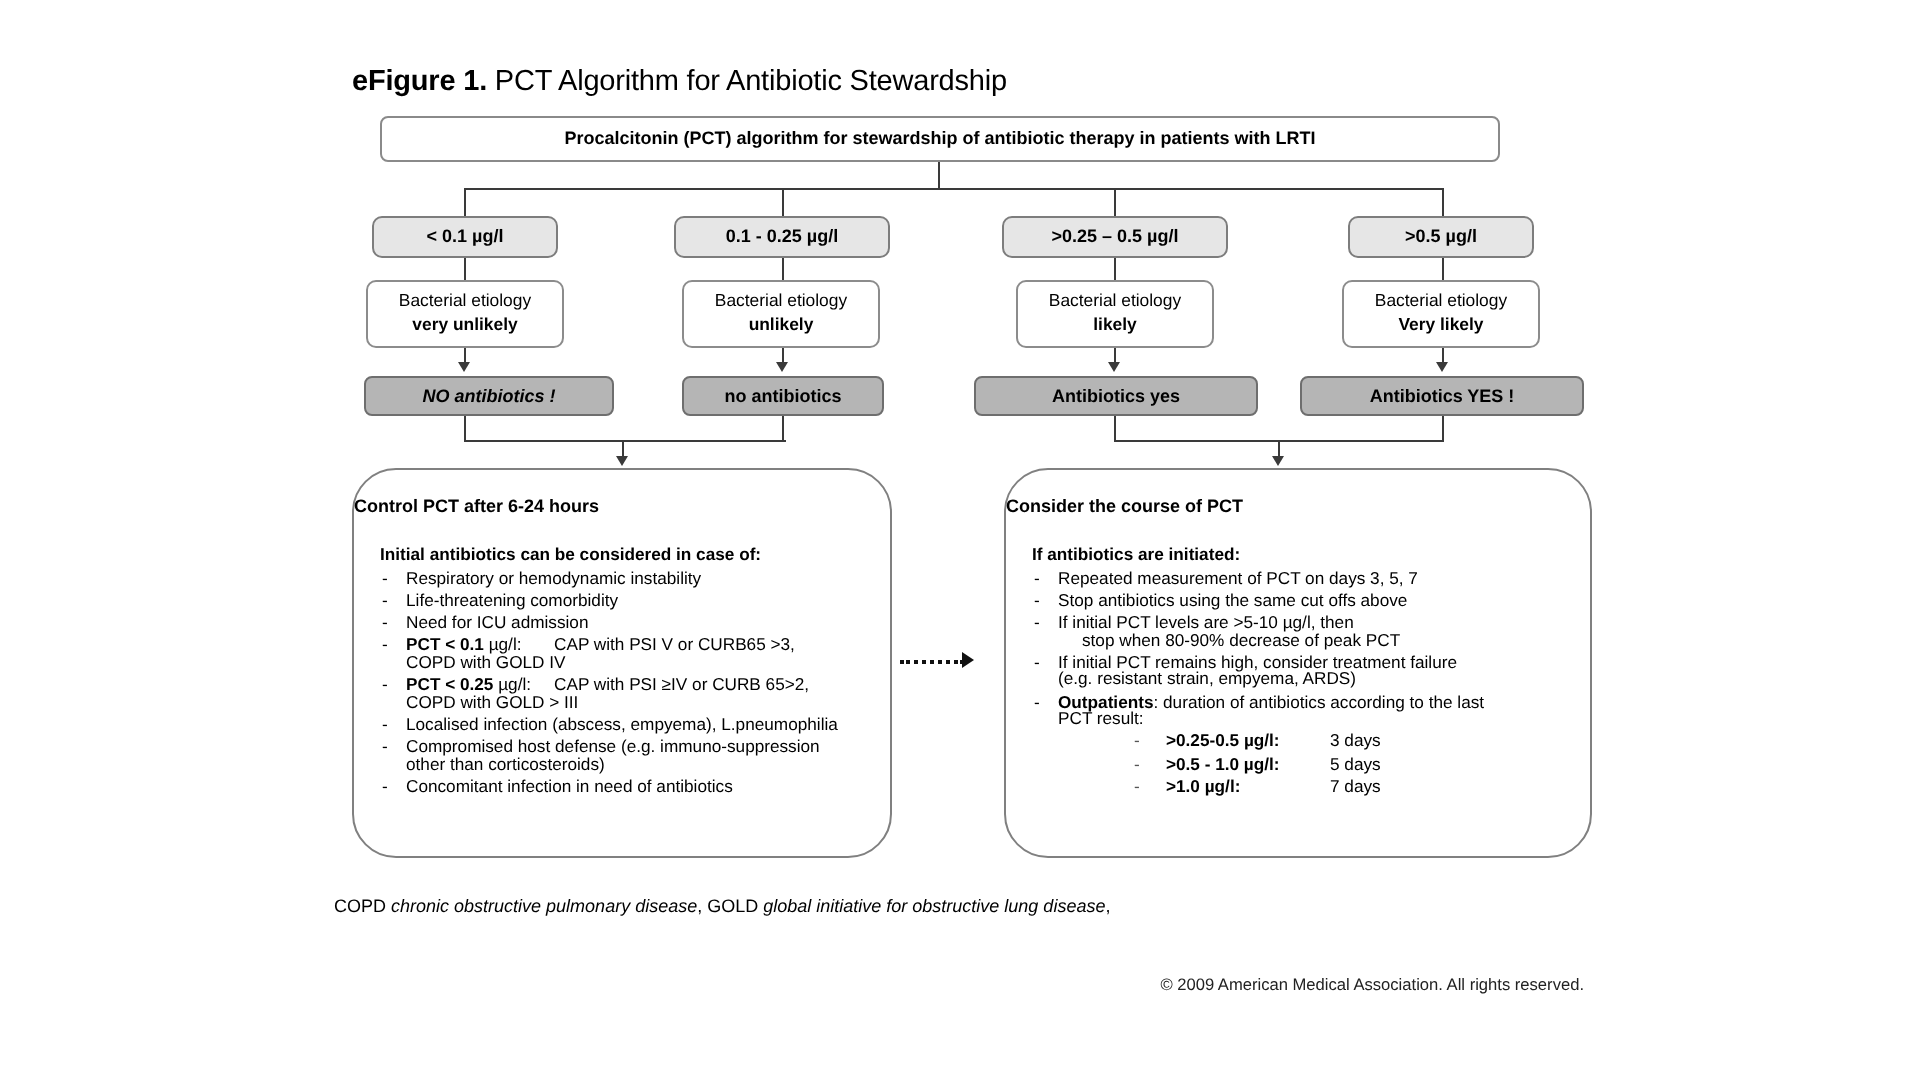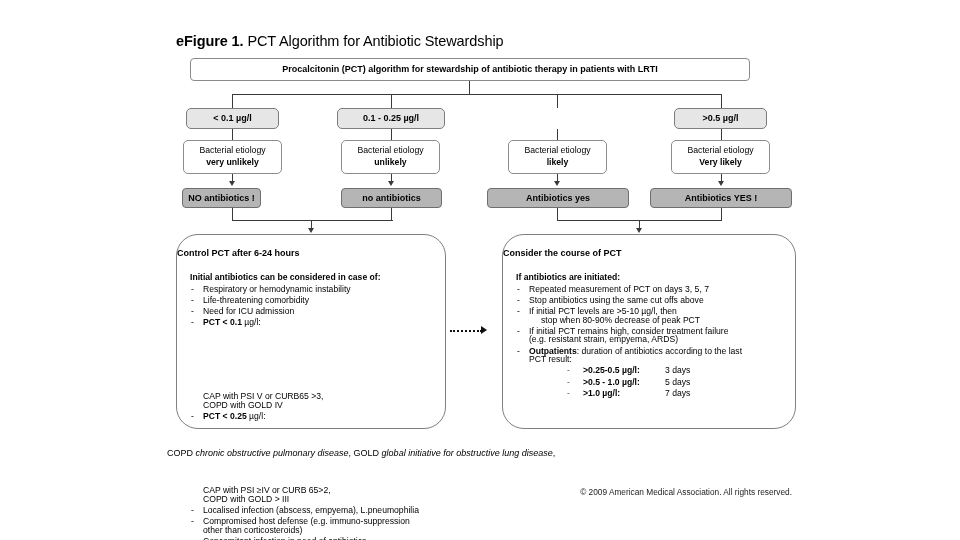--- a/index.html
+++ b/index.html
@@ -84,21 +84,21 @@
     font-size: 8.6px;
     line-height: 1.0;
   }
   .ph { font-weight: bold; margin-bottom: 3px; display: block; }
   .li { position: relative; padding-left: 13px; margin-bottom: 2.6px; }
   .li .dash { position: absolute; left: 1px; top: 0; }
   .li .cont { display: block; padding-left: 0px; }
   .b { font-weight: bold; }
 
   
-  .row2 { display: flex; flex-direction: column; }
+  .row2 { display: flex; }
   .row2 .c1 { width: 74px; flex: 0 0 74px; }
   .row2 .c2 { flex: 1 1 auto; }
   .indent-cont { padding-left: 74px; }
 
   
   .sub-list { padding-left: 38px; margin-top: 2px; }
   .sub-row { position: relative; padding-left: 16px; margin-bottom: 3.2px; display: flex; }
   .sub-row .dash { position: absolute; left: 0px; top: 0; color: #555; }
   .sub-row .k { width: 82px; flex: 0 0 82px; font-weight: bold; }
   .sub-row .v { flex: 1 1 auto; }
@@ -166,38 +166,41 @@
   <div class="box thr-box" style="left:186px; top:108px; width:93px; height:21px;">
     <span>&lt; 0.1 µg/l</span>
   </div>
   <div class="ln v" style="left:232px; top:129px; height:11px;"></div>
   <div class="box etio-box" style="left:183px; top:140px; width:99px; height:34px;">
     <span class="l1">Bacterial etiology</span>
     <span class="l2">very unlikely</span>
   </div>
   <div class="ln v" style="left:232px; top:174px; height:8px;"></div>
   <div class="arrow-dn" style="left:229px; top:181px;"></div>
-  <div class="box ab-box" style="left:182px; top:188px; width:79px; height:20px;">
+  <div class="box ab-box" style="left:182px; top:188px; width:125px; height:20px;font-style:italic;">
     <span>NO antibiotics !</span>
   </div>
 
   <div class="box thr-box" style="left:337px; top:108px; width:108px; height:21px;">
     <span>0.1 - 0.25 µg/l</span>
   </div>
   <div class="ln v" style="left:391px; top:129px; height:11px;"></div>
   <div class="box etio-box" style="left:341px; top:140px; width:99px; height:34px;">
     <span class="l1">Bacterial etiology</span>
     <span class="l2">unlikely</span>
   </div>
   <div class="ln v" style="left:391px; top:174px; height:8px;"></div>
   <div class="arrow-dn" style="left:388px; top:181px;"></div>
   <div class="box ab-box" style="left:341px; top:188px; width:101px; height:20px;">
     <span>no  antibiotics</span>
   </div>
 
+  <div class="box thr-box" style="left:501px; top:108px; width:113px; height:21px;">
+    <span>&gt;0.25 – 0.5 µg/l</span>
+  </div>
   <div class="ln v" style="left:557px; top:129px; height:11px;"></div>
   <div class="box etio-box" style="left:508px; top:140px; width:99px; height:34px;">
     <span class="l1">Bacterial etiology</span>
     <span class="l2">likely</span>
   </div>
   <div class="ln v" style="left:557px; top:174px; height:8px;"></div>
   <div class="arrow-dn" style="left:554px; top:181px;"></div>
   <div class="box ab-box" style="left:487px; top:188px; width:142px; height:20px;">
     <span>Antibiotics yes</span>
   </div>

